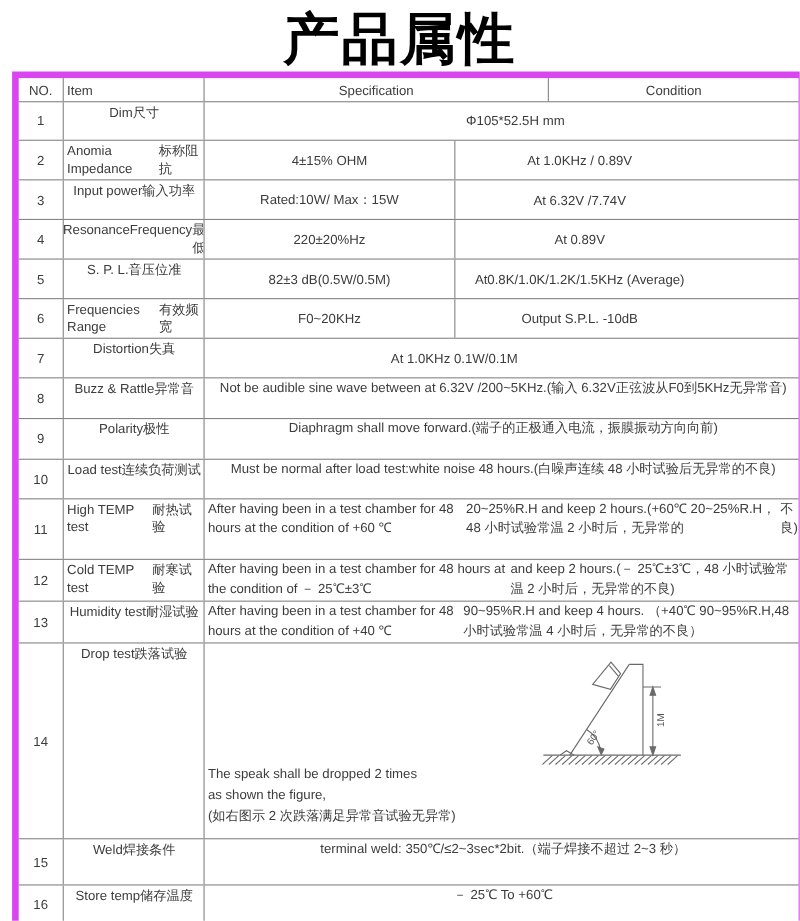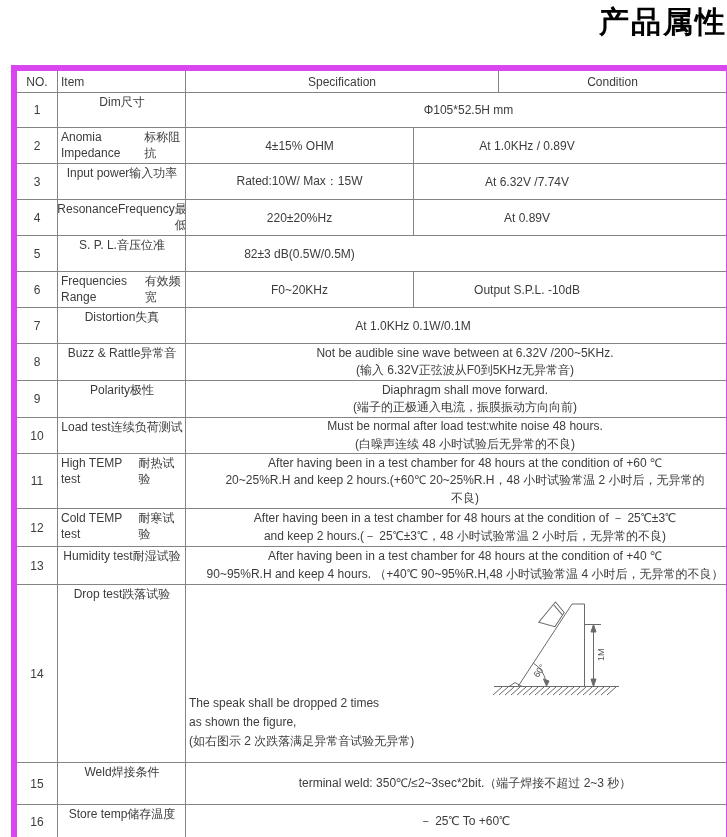--- a/index.html
+++ b/index.html
@@ -2,43 +2,43 @@
 <html><head>
 <meta charset="utf-8">
 <style>
   html,body{margin:0;padding:0;background:#fff;}
   body{
     width:727px;height:837px;position:relative;overflow:hidden;
     font-family:"Liberation Sans",sans-serif;
     color:#3c3c3c;font-size:12px;
   }
   .title{
-    position:absolute;top:2px;left:0;width:727px;text-align:right;
-    font-size:30px;font-weight:bold;color:#000;letter-spacing:2px;
+    position:absolute;top:2px;left:0;width:727px;text-align:center;
+    font-size:51px;font-weight:bold;color:#000;letter-spacing:2px;
     font-family:"Liberation Sans",sans-serif;
   }
   .table{
     position:absolute;left:11px;top:65px;width:709px;
     border:6px solid #d946ef;background:#fff;
   }
   .row{display:flex;border-top:1px solid #848484;box-sizing:border-box;}
   .row:first-child{border-top:none;}
   .c{border-left:1px solid #848484;box-sizing:border-box;overflow:hidden;}
   .c:first-child{border-left:none;}
   .c-no{width:40px;display:flex;align-items:center;justify-content:center;}
   .c-item{width:128px;display:flex;flex-direction:row;justify-content:center;
           padding:1px 2px 1px 3px;line-height:16px;}
   .hdr-item{width:128px;display:flex;align-items:center;padding-left:3px;}
   .hdr-spec{width:313px;display:flex;align-items:center;justify-content:center;}
   .hdr-cond{flex:1;display:flex;align-items:center;justify-content:center;}
   .c-center{flex:1;display:flex;align-items:center;justify-content:center;padding-left:25px;}
   .c-spec{width:228px;display:flex;align-items:center;justify-content:center;}
   .c-cond{flex:1;display:flex;align-items:center;justify-content:center;padding-right:86px;}
-  .c-lines{flex:1;display:flex;flex-direction:column;justify-content:center;
-           padding-left:18px;line-height:17.5px;align-items:center;}
+  .c-lines{flex:1;display:flex;flex-direction:row;justify-content:center;
+           padding-left:3px;line-height:17.5px;}
   .c-drop{flex:1;position:relative;}
   .drop-text{position:absolute;left:3px;bottom:11px;line-height:19px;}
   .figure{position:absolute;top:12px;right:106px;}
 </style>
 </head>
 <body>
 
 <div class="title">产品属性</div>
 
 <div class="table">
@@ -83,20 +83,21 @@
       <div class="c c-spec">220±20%Hz</div>
       <div class="c c-cond">At 0.89V</div>
     </div>
     <div class="row" style="height: 36px;">
       <div class="c c-no">5</div>
       <div class="c c-item">
         <div>S. P. L.</div>
         <div>音压位准</div>
       </div>
       <div class="c c-spec">82±3 dB(0.5W/0.5M)</div>
+      <div class="c c-cond">At0.8K/1.0K/1.2K/1.5KHz (Average)</div>
     </div>
     <div class="row" style="height: 36px;">
       <div class="c c-no">6</div>
       <div class="c c-item">
         <div>Frequencies Range</div>
         <div>有效频宽</div>
       </div>
       <div class="c c-spec">F0~20KHz</div>
       <div class="c c-cond">Output S.P.L. -10dB</div>
     </div>

